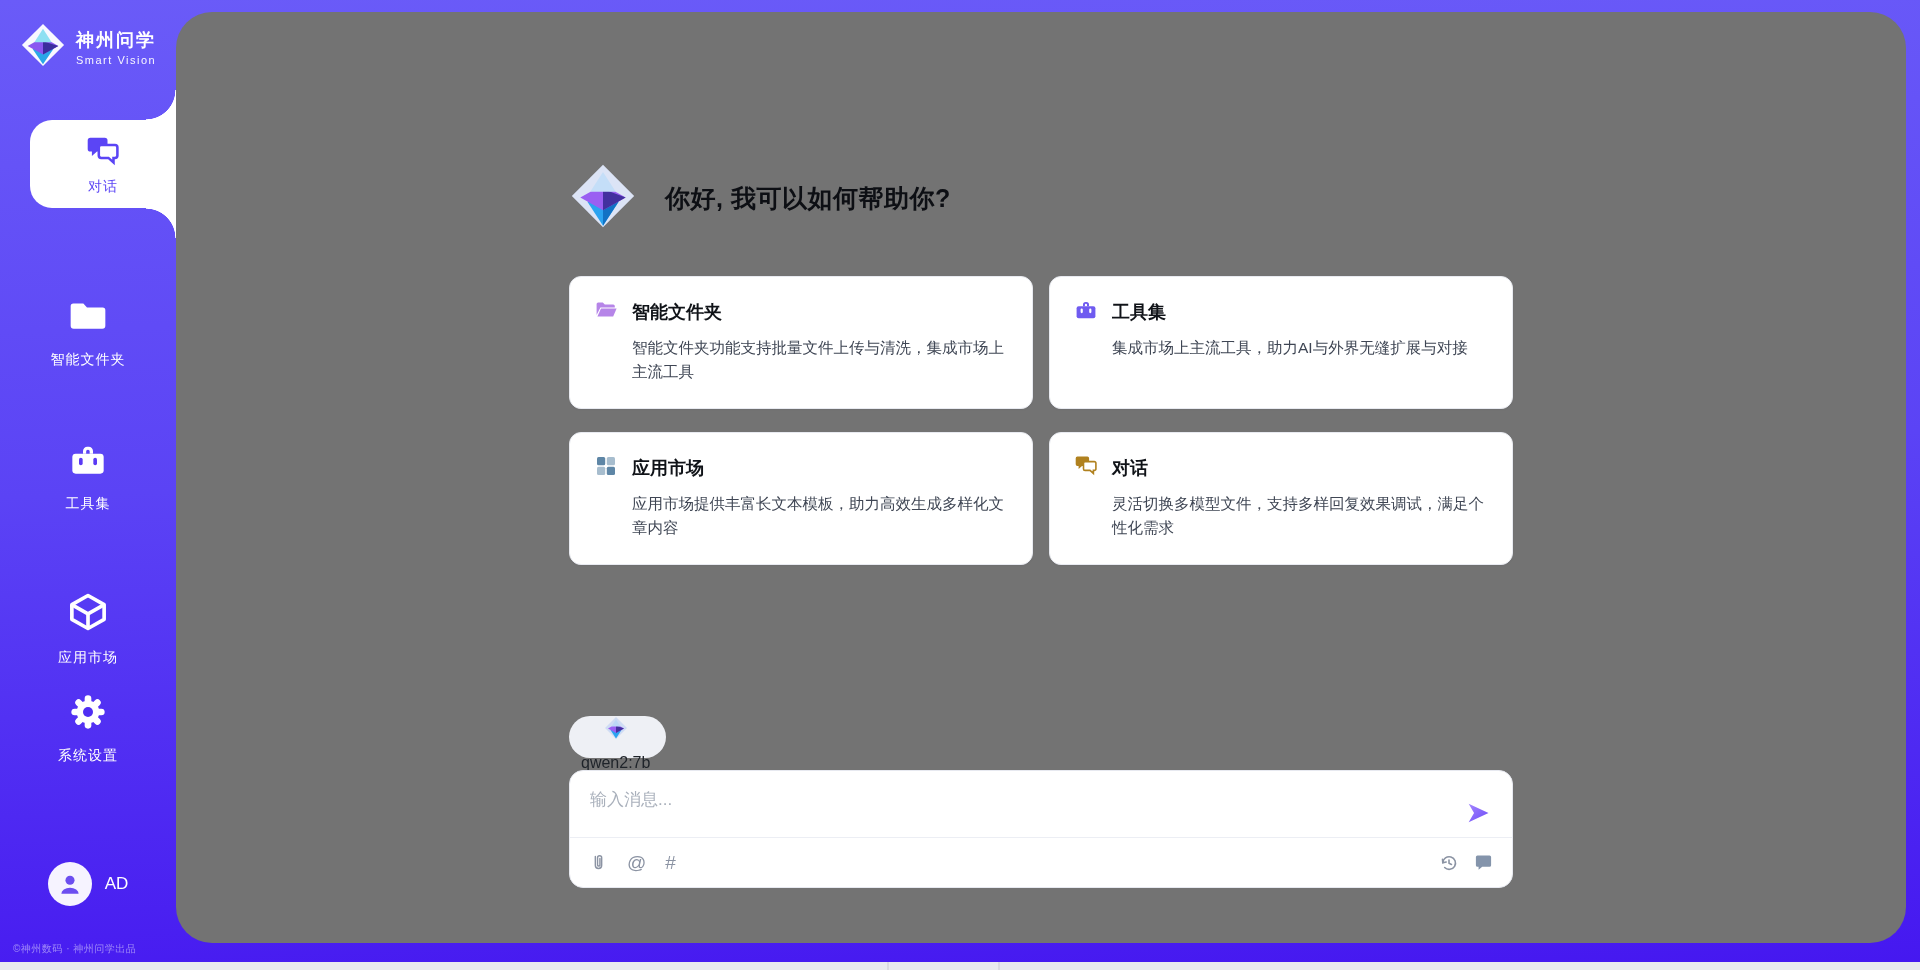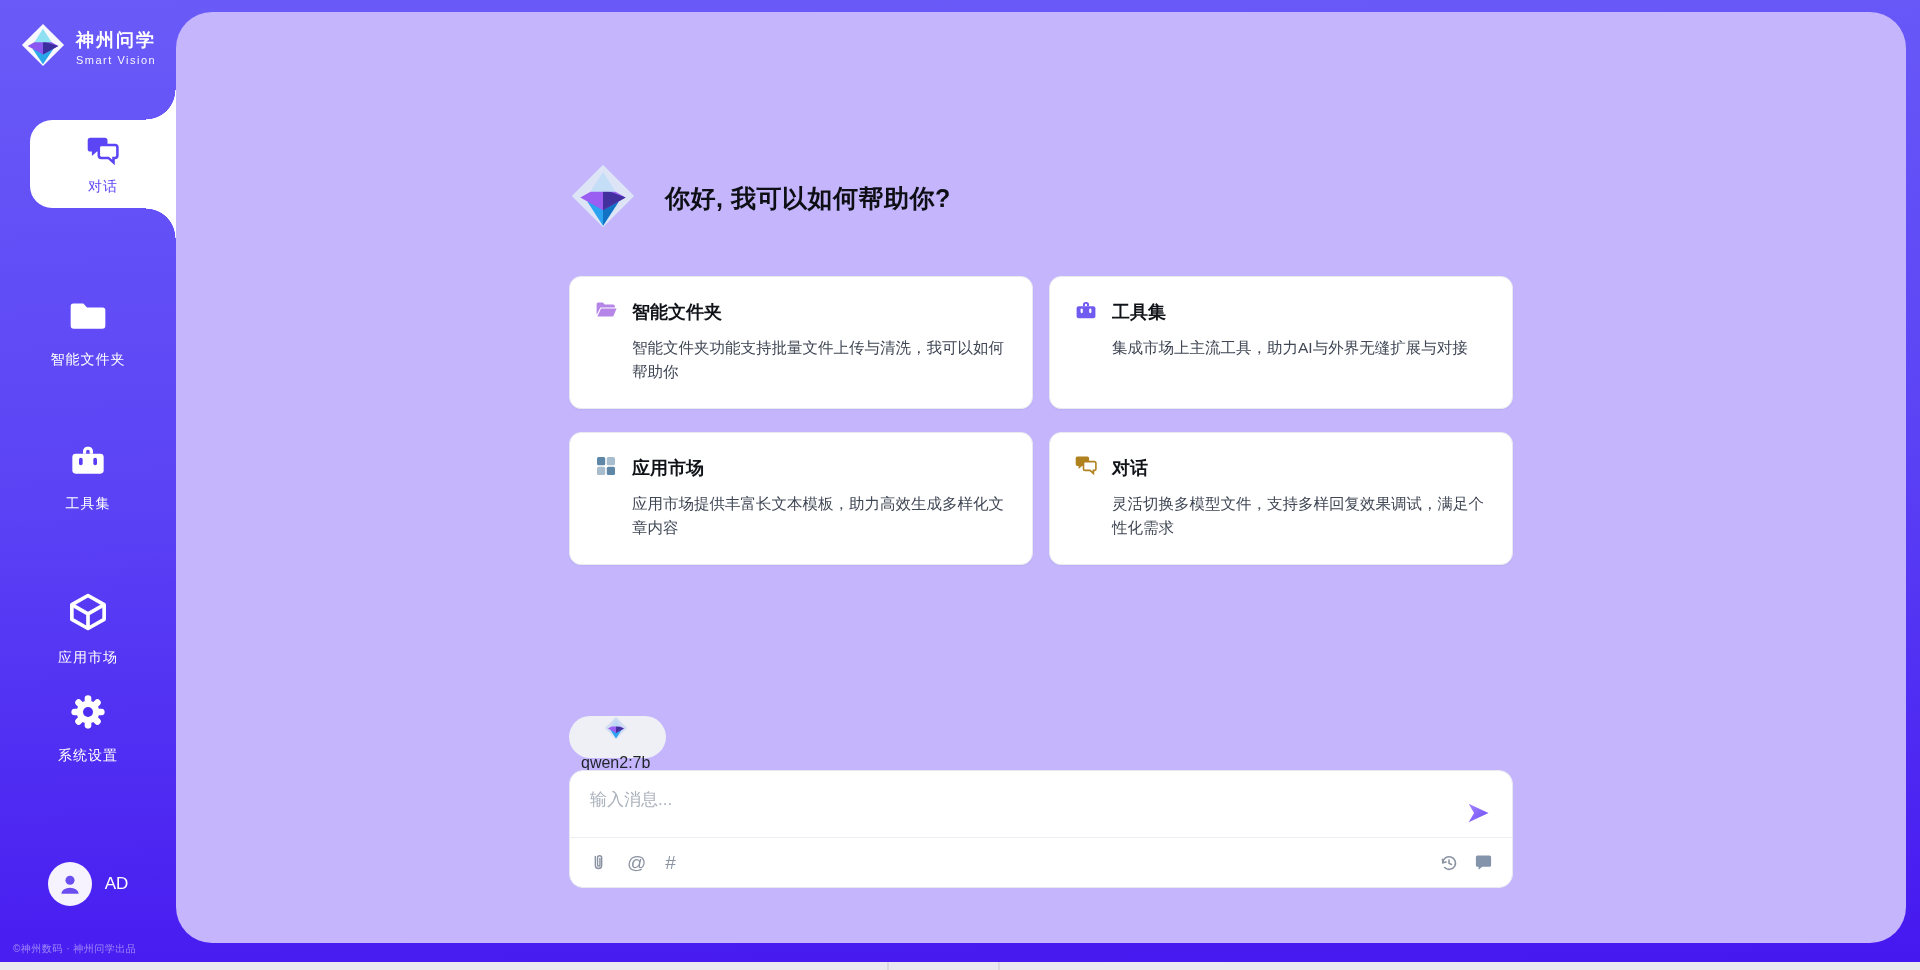--- a/index.html
+++ b/index.html
@@ -42,21 +42,21 @@
 
   .user-row { position:absolute; top:862px; left:0; width:176px; display:flex; align-items:center; justify-content:center; gap:13px; cursor:pointer; }
   .avatar { width:44px; height:44px; border-radius:50%; background:#f6f3ff; display:flex; align-items:center; justify-content:center; }
   .user-name { color:#fff; font-size:17px; }
 
   .copyright { position:absolute; bottom:14px; left:13px; font-size:10px; color:rgba(255,255,255,.45); letter-spacing:.5px; }
 
   
   .content {
     position:absolute; left:176px; top:12px; right:14px; bottom:27px;
-    background:#c4b5fd; border-radius:36px;
+    background:#737373; border-radius:36px;
   }
   .inner { position:relative; width:944px; height:100%; margin:0 auto; }
 
   .greeting { position:absolute; top:150px; left:0; display:flex; align-items:center; gap:28px; }
   .greeting h1 { font-size:25px; font-weight:bold; color:#0d0f14; letter-spacing:.5px; }
 
   .cards { position:absolute; top:264px; left:0; right:0; display:grid; grid-template-columns:1fr 1fr; column-gap:16px; row-gap:23px; }
   .card {
     background:#fff; border:1px solid #e8eaf0; border-radius:12px;
     padding:21px 24px 23px 24px; box-shadow:0 1px 2px rgba(16,24,40,.04); cursor:pointer;
@@ -210,21 +210,21 @@
       <div class="card">
         <div class="card-head">
           <span>
             <svg width="24" height="24" viewBox="0 0 24 24">
               <path d="M2.6 6 a1.6 1.6 0 0 1 1.6 -1.6 h4.6 l2 2 h8.4 a1.6 1.6 0 0 1 1.6 1.6 v1.4 H6.4 L2.6 17 Z" fill="#b685e8"></path>
               <path d="M7 10.4 h15.6 l-3.4 8.2 H3.4 Z" fill="#b685e8"></path>
             </svg>
           </span>
           <span class="card-title">智能文件夹</span>
         </div>
-        <div class="card-desc">智能文件夹功能支持批量文件上传与清洗，我可以如何帮助你</div>
+        <div class="card-desc">智能文件夹功能支持批量文件上传与清洗，集成市场上主流工具</div>
       </div>
 
       <div class="card">
         <div class="card-head">
           <span>
             <svg width="24" height="24" viewBox="0 0 24 24">
               <path d="M9 8.2 V6.6 a2.6 2.6 0 0 1 2.6 -2.6 h0.8 a2.6 2.6 0 0 1 2.6 2.6 v1.6 h-2 V6.8 a1 1 0 0 0 -1 -1 h-0.1 a1 1 0 0 0 -1 1 v1.4 Z" fill="#6f5bf0"></path>
               <rect x="2.6" y="8.2" width="18.8" height="12" rx="2" fill="#6f5bf0"></rect>
               <rect x="6.6" y="10.6" width="2.2" height="4.6" rx="1.1" fill="#ffffff"></rect>
               <rect x="15.2" y="10.6" width="2.2" height="4.6" rx="1.1" fill="#ffffff"></rect>

